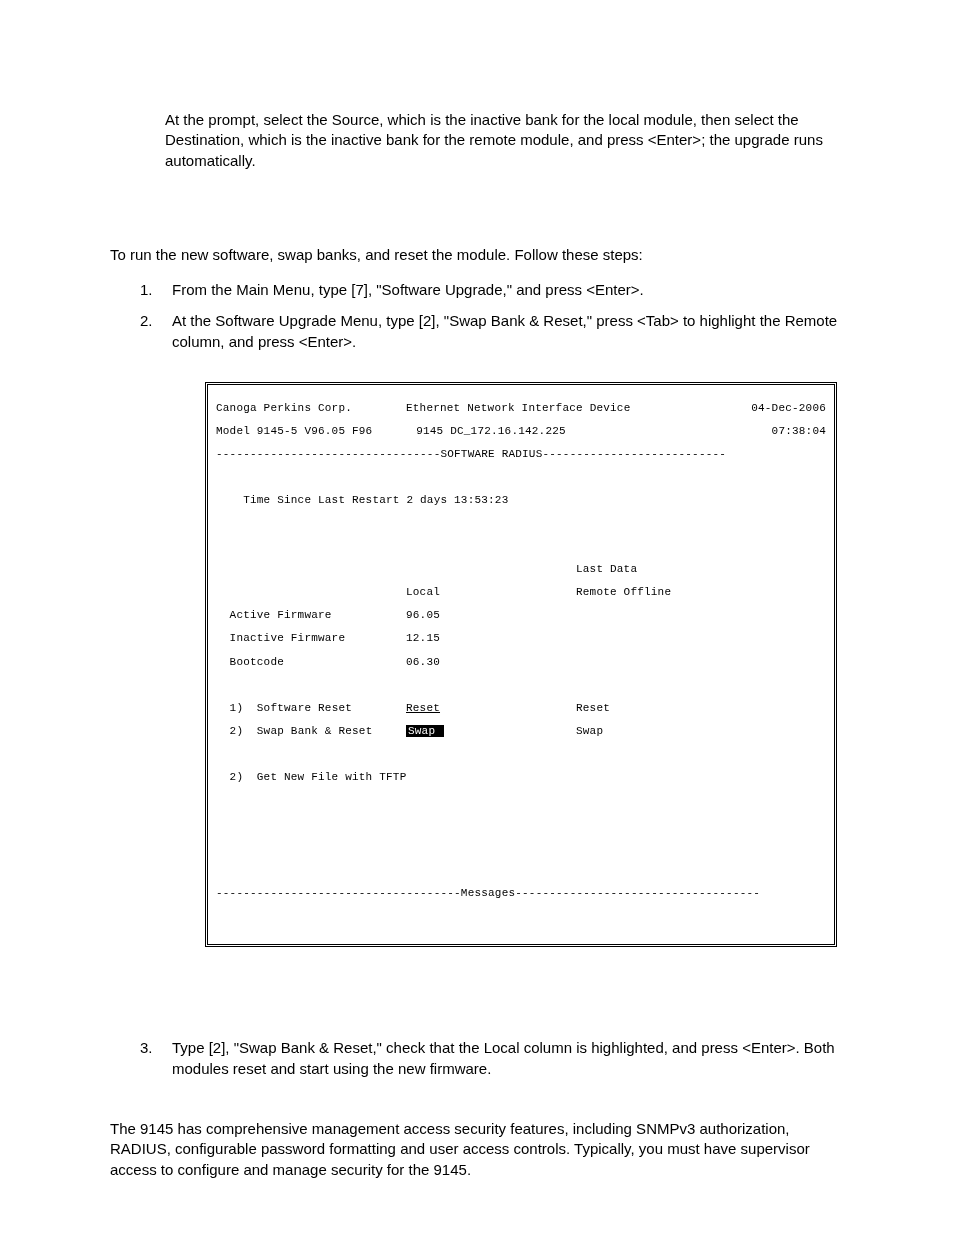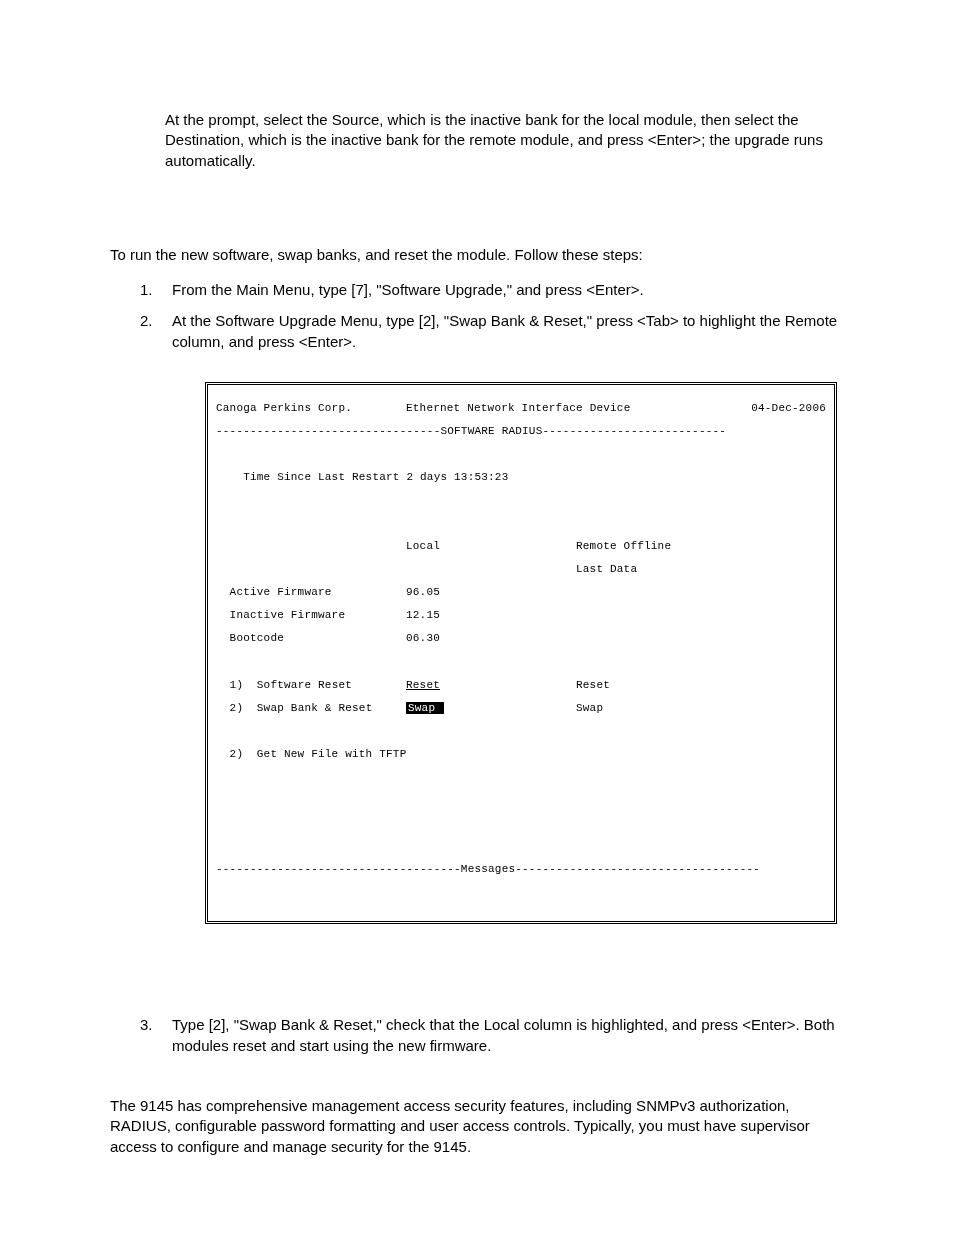--- a/index.html
+++ b/index.html
@@ -93,27 +93,28 @@
     </li>
     <li>
       <span class="num">2.</span>
       <span class="txt">At the Software Upgrade Menu, type [2], "Swap Bank &amp; Reset," press &lt;Tab&gt; to highlight the Remote column, and press &lt;Enter&gt;.</span>
     </li>
   </ol>
 
   <div class="terminal-wrap">
     <div class="terminal">
 <div class="row"><span class="c1">Canoga Perkins Corp.</span><span class="c2">Ethernet Network Interface Device</span><span class="c3 right">04-Dec-2006</span></div>
+<div class="row"><span class="c1">Model 9145-5 V96.05 F96</span><span class="c2 center">9145 DC_172.16.142.225</span><span class="c3 right">07:38:04</span></div>
 <div class="hr-line"><span>---------------------------------</span><span>SOFTWARE RADIUS</span><span>---------------------------</span></div>
 <div> </div>
 <div>    Time Since Last Restart 2 days 13:53:23</div>
 <div> </div>
 <div> </div>
+<div class="row"><span class="c1"> </span><span class="c2"> </span><span class="c3">Last Data</span></div>
 <div class="row"><span class="c1"> </span><span class="c2">Local</span><span class="c3">Remote Offline</span></div>
-<div class="row"><span class="c1"> </span><span class="c2"> </span><span class="c3">Last Data</span></div>
 <div class="row"><span class="c1">  Active Firmware</span><span class="c2">96.05</span><span class="c3"> </span></div>
 <div class="row"><span class="c1">  Inactive Firmware</span><span class="c2">12.15</span><span class="c3"> </span></div>
 <div class="row"><span class="c1">  Bootcode</span><span class="c2">06.30</span><span class="c3"> </span></div>
 <div> </div>
 <div class="row"><span class="c1"><span>  1)</span><span>  Software Reset</span></span><span class="c2"><span class="under">Reset</span></span><span class="c3">Reset</span></div>
 <div class="row"><span class="c1"><span>  2)</span><span>  Swap Bank &amp; Reset</span></span><span class="c2"><span class="inv">Swap </span></span><span class="c3">Swap</span></div>
 <div> </div>
 <div>  2)  Get New File with TFTP</div>
 <div> </div>
 <div> </div>

